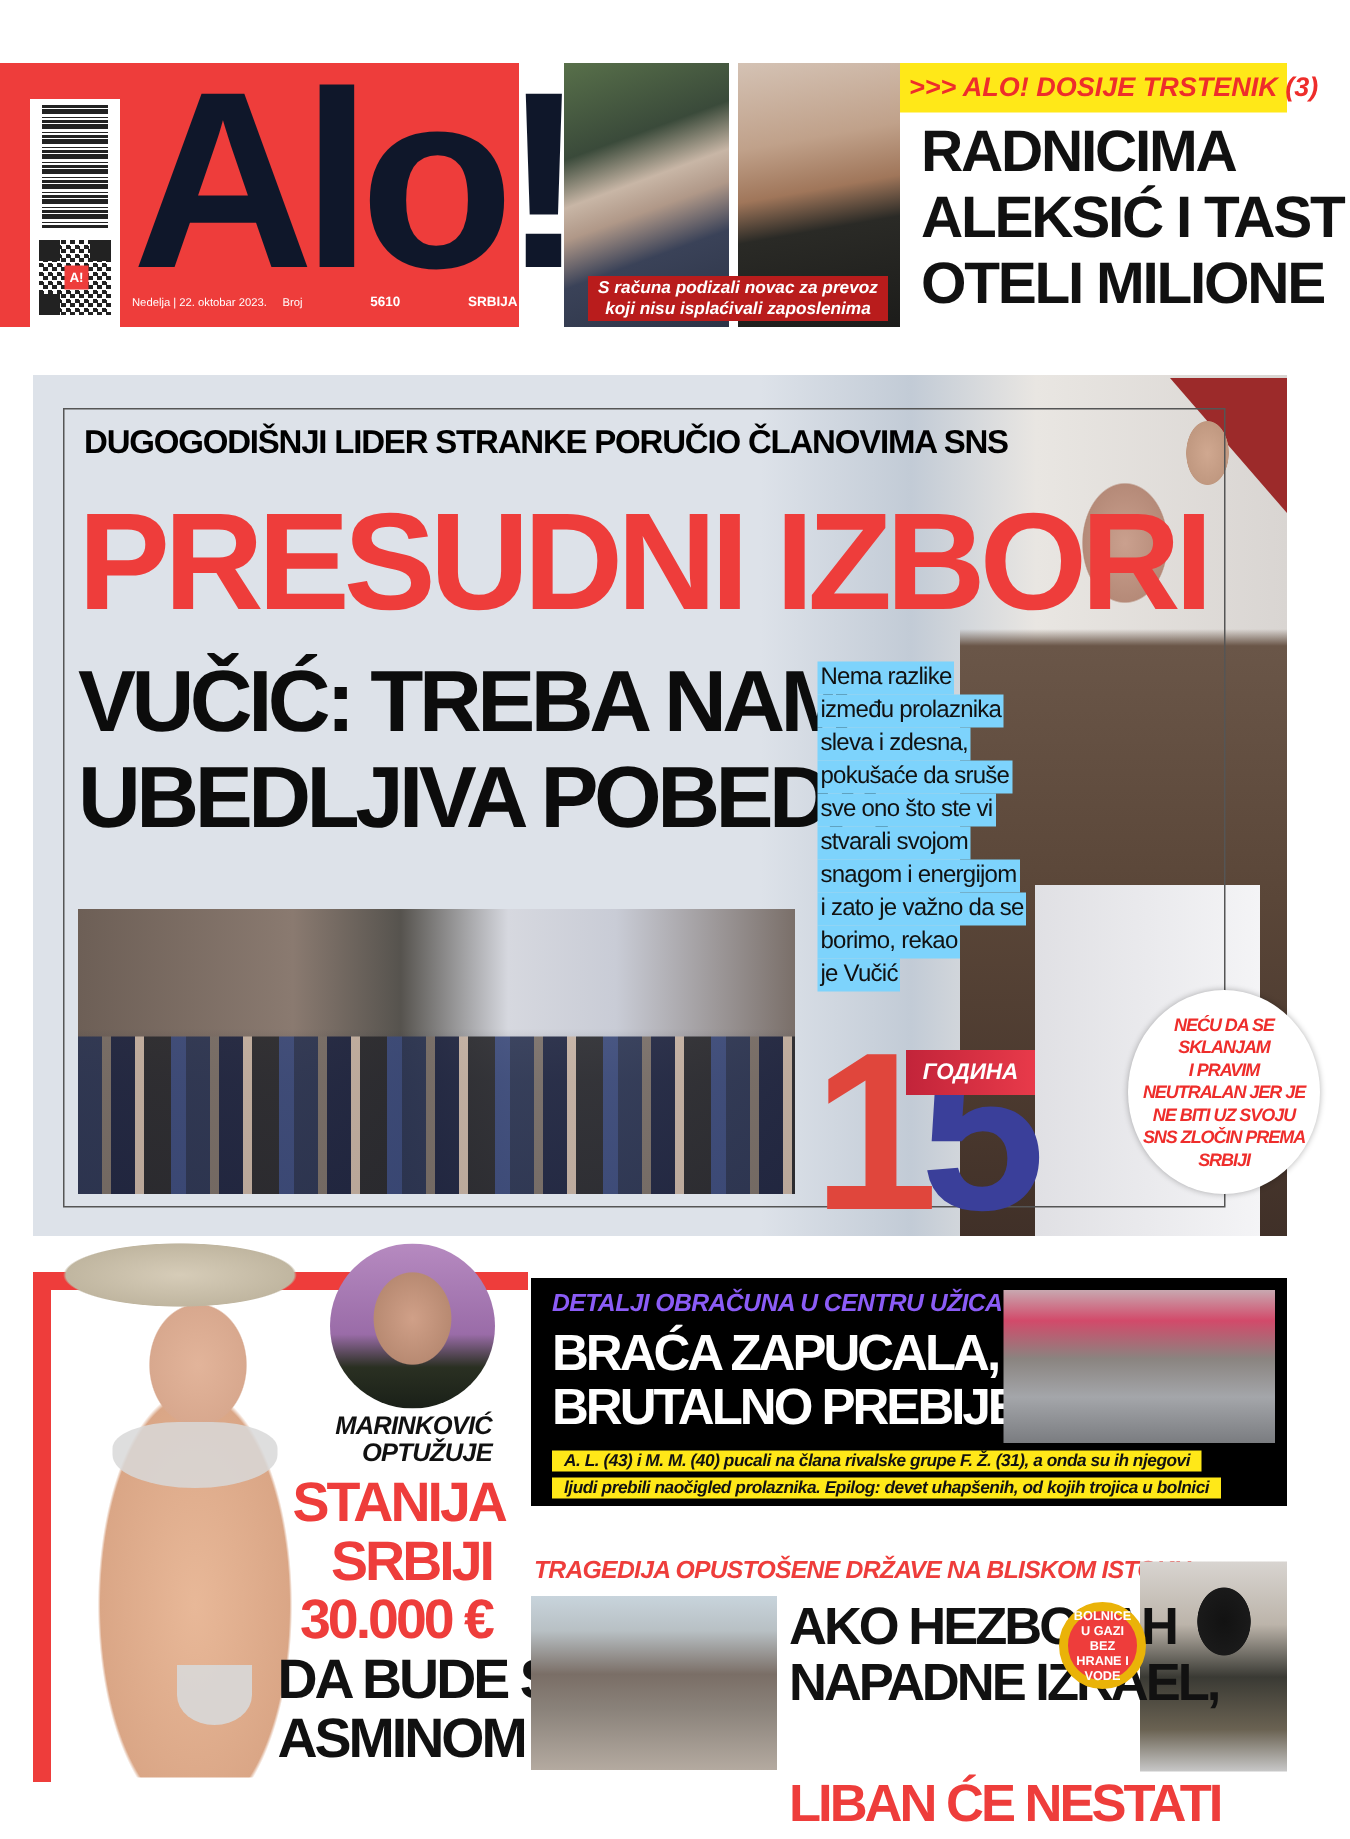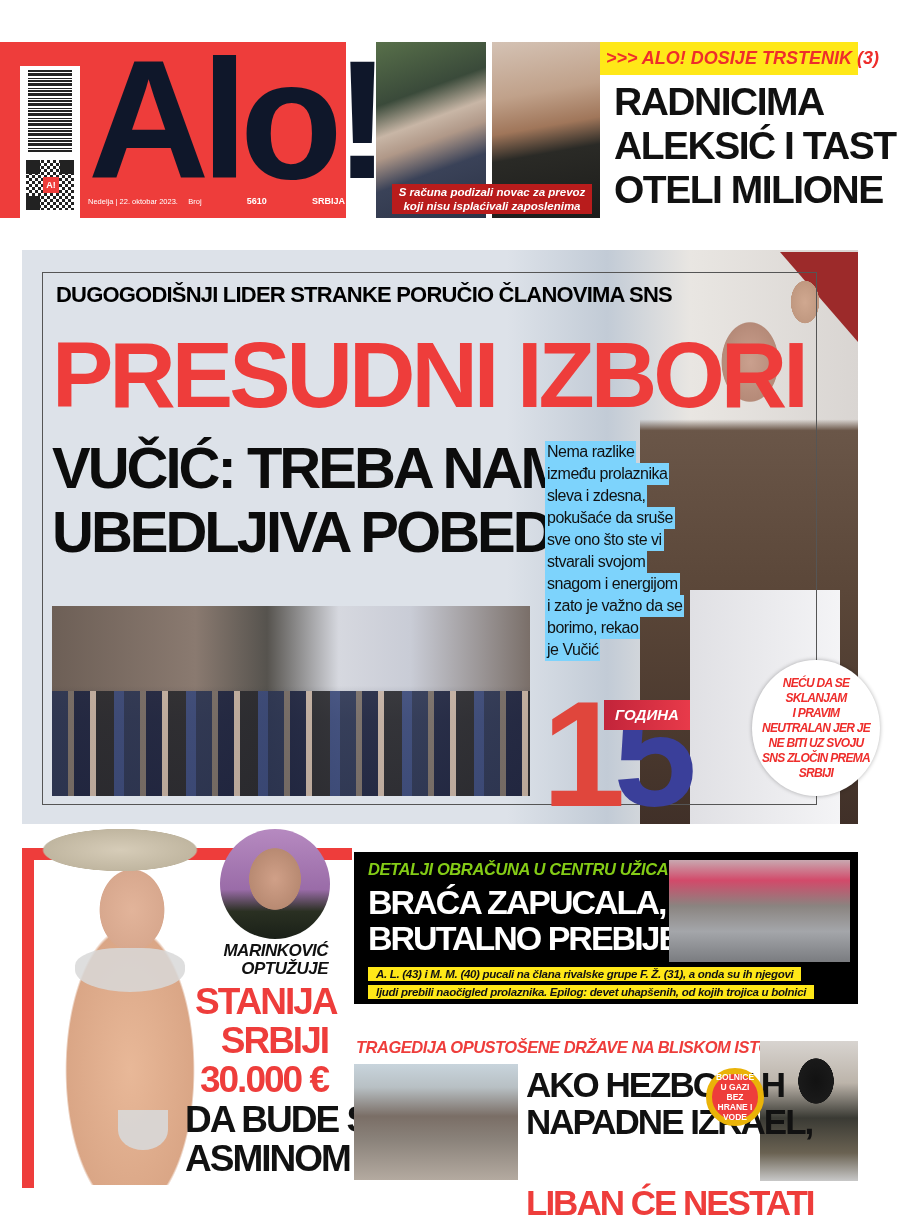--- a/index.html
+++ b/index.html
@@ -68,21 +68,21 @@
     .bikini { left: 75px; top: 948px; width: 110px; height: 44px; border-radius: 40% 40% 50% 50%; background: #d8d8d8; opacity: 0.85; }
     .bikini2 { left: 118px; top: 1110px; width: 50px; height: 40px; border-radius: 0 0 50% 50%; background: #d8d8d8; opacity: 0.9; }
     .marink-circle { left: 220px; top: 829px; width: 110px; height: 110px; border-radius: 50%; overflow: hidden;
       background: radial-gradient(ellipse 32px 38px at 55px 50px, #d0a088 0%, #b88a72 80%, transparent 82%), linear-gradient(180deg, #b68ac0 0%, #9a6ca8 55%, #2a3022 75%, #1a2018 100%); }
     .marink-kicker { left: 218px; top: 942px; width: 110px; color: #111; font-size: 17px; font-style: italic; font-weight: 900; line-height: 18px; text-align: right; letter-spacing: -0.5px; }
     .stanija-red { left: 195px; top: 982px; width: 133px; color: #ee3d3b; font-size: 37px; font-weight: 900; line-height: 39px; text-align: right; letter-spacing: -2px; white-space: nowrap; }
     .stanija-black { left: 185px; top: 1100px; width: 143px; color: #111; font-size: 37px; font-weight: 900; line-height: 39px; text-align: right; letter-spacing: -2px; white-space: nowrap; }
 
     
     .story1 { left: 354px; top: 852px; width: 504px; height: 152px; background: #000; }
-    .story1-kicker { left: 14px; top: 8px; color: #84cc16; font-size: 16.5px; font-style: italic; font-weight: bold; letter-spacing: -0.4px; white-space: nowrap; }
+    .story1-kicker { left: 14px; top: 8px; color: #8b5cf6; font-size: 16.5px; font-style: italic; font-weight: bold; letter-spacing: -0.4px; white-space: nowrap; }
     .story1-head { left: 14px; top: 32px; color: #fff; font-size: 34px; font-weight: 900; line-height: 36px; letter-spacing: -2px; white-space: nowrap; }
     .story1-photo { left: 315px; top: 8px; width 0; width: 181px; height: 102px;
       background: linear-gradient(180deg, #c8a8b0 0%, #d24a6a 20%, #8a8480 45%, #a4a6aa 70%, #7a7c80 100%); }
     .story1-deck { left: 14px; top: 112px; width: 480px; }
     .story1-deck span { display: inline-block; background: #ffe818; color: #111; font-size: 11.5px; font-style: italic; font-weight: bold; line-height: 14px; padding: 0 8px; letter-spacing: -0.3px; white-space: nowrap; }
 
     
     .story2-kicker { left: 356px; top: 1038px; color: #ee3d3b; font-size: 16.5px; font-style: italic; font-weight: bold; letter-spacing: -0.5px; white-space: nowrap; }
     .story2-photo1 { left: 354px; top: 1064px; width: 164px; height: 116px;
       background: linear-gradient(180deg, #c8d4dc 0%, #b8c0c4 20%, #7a6e66 45%, #8a827a 65%, #b4aaa0 100%); }

